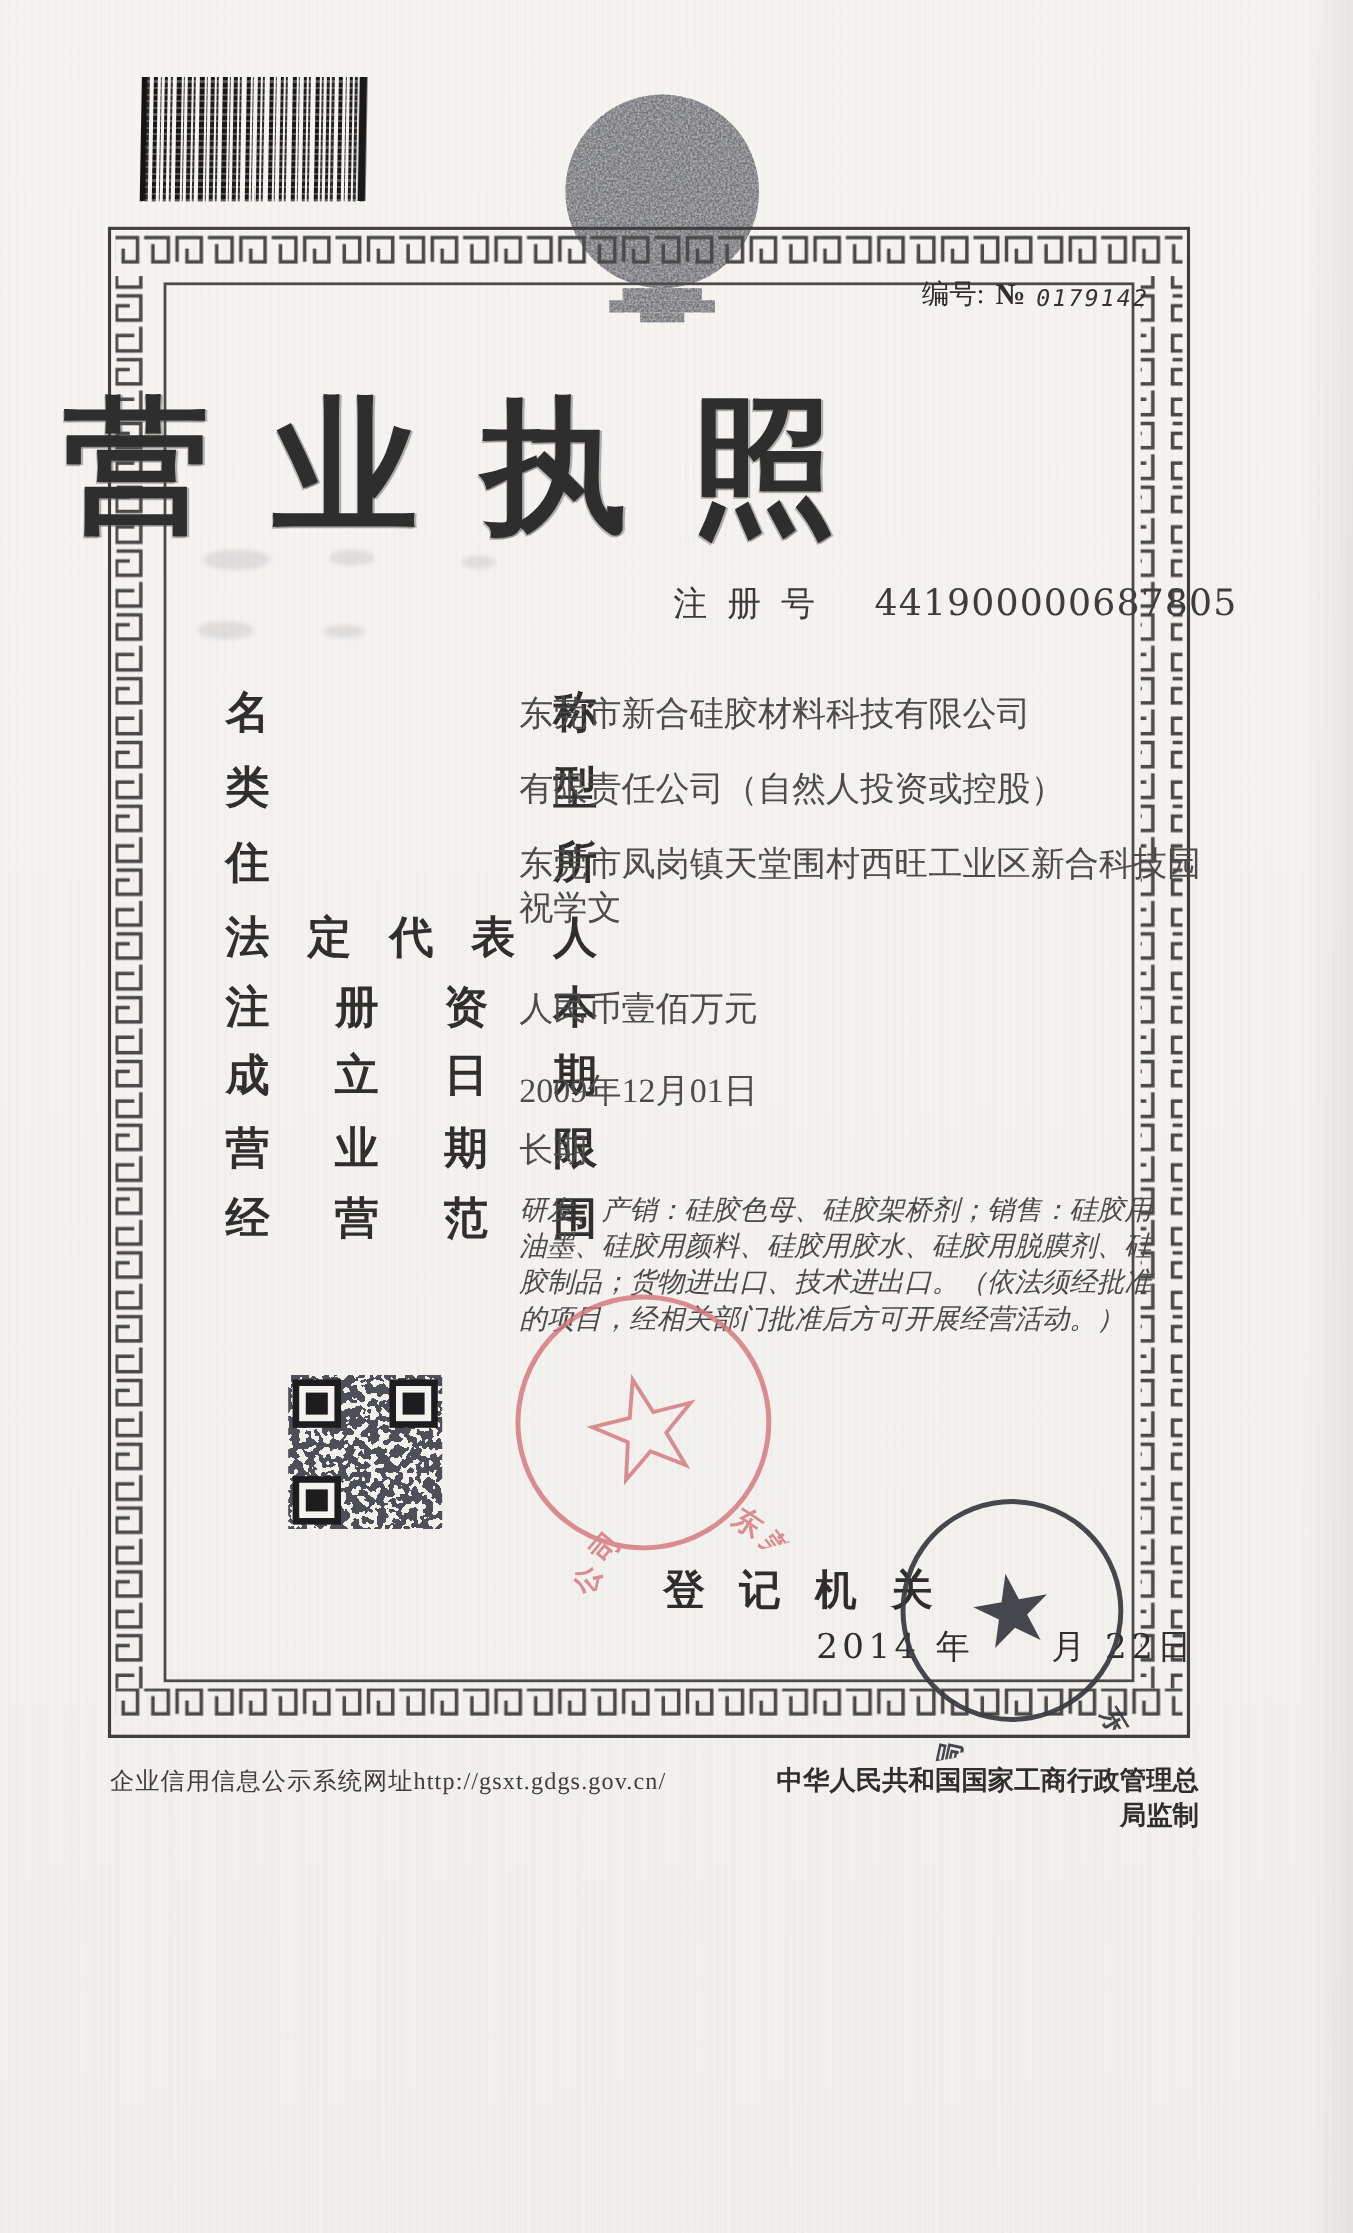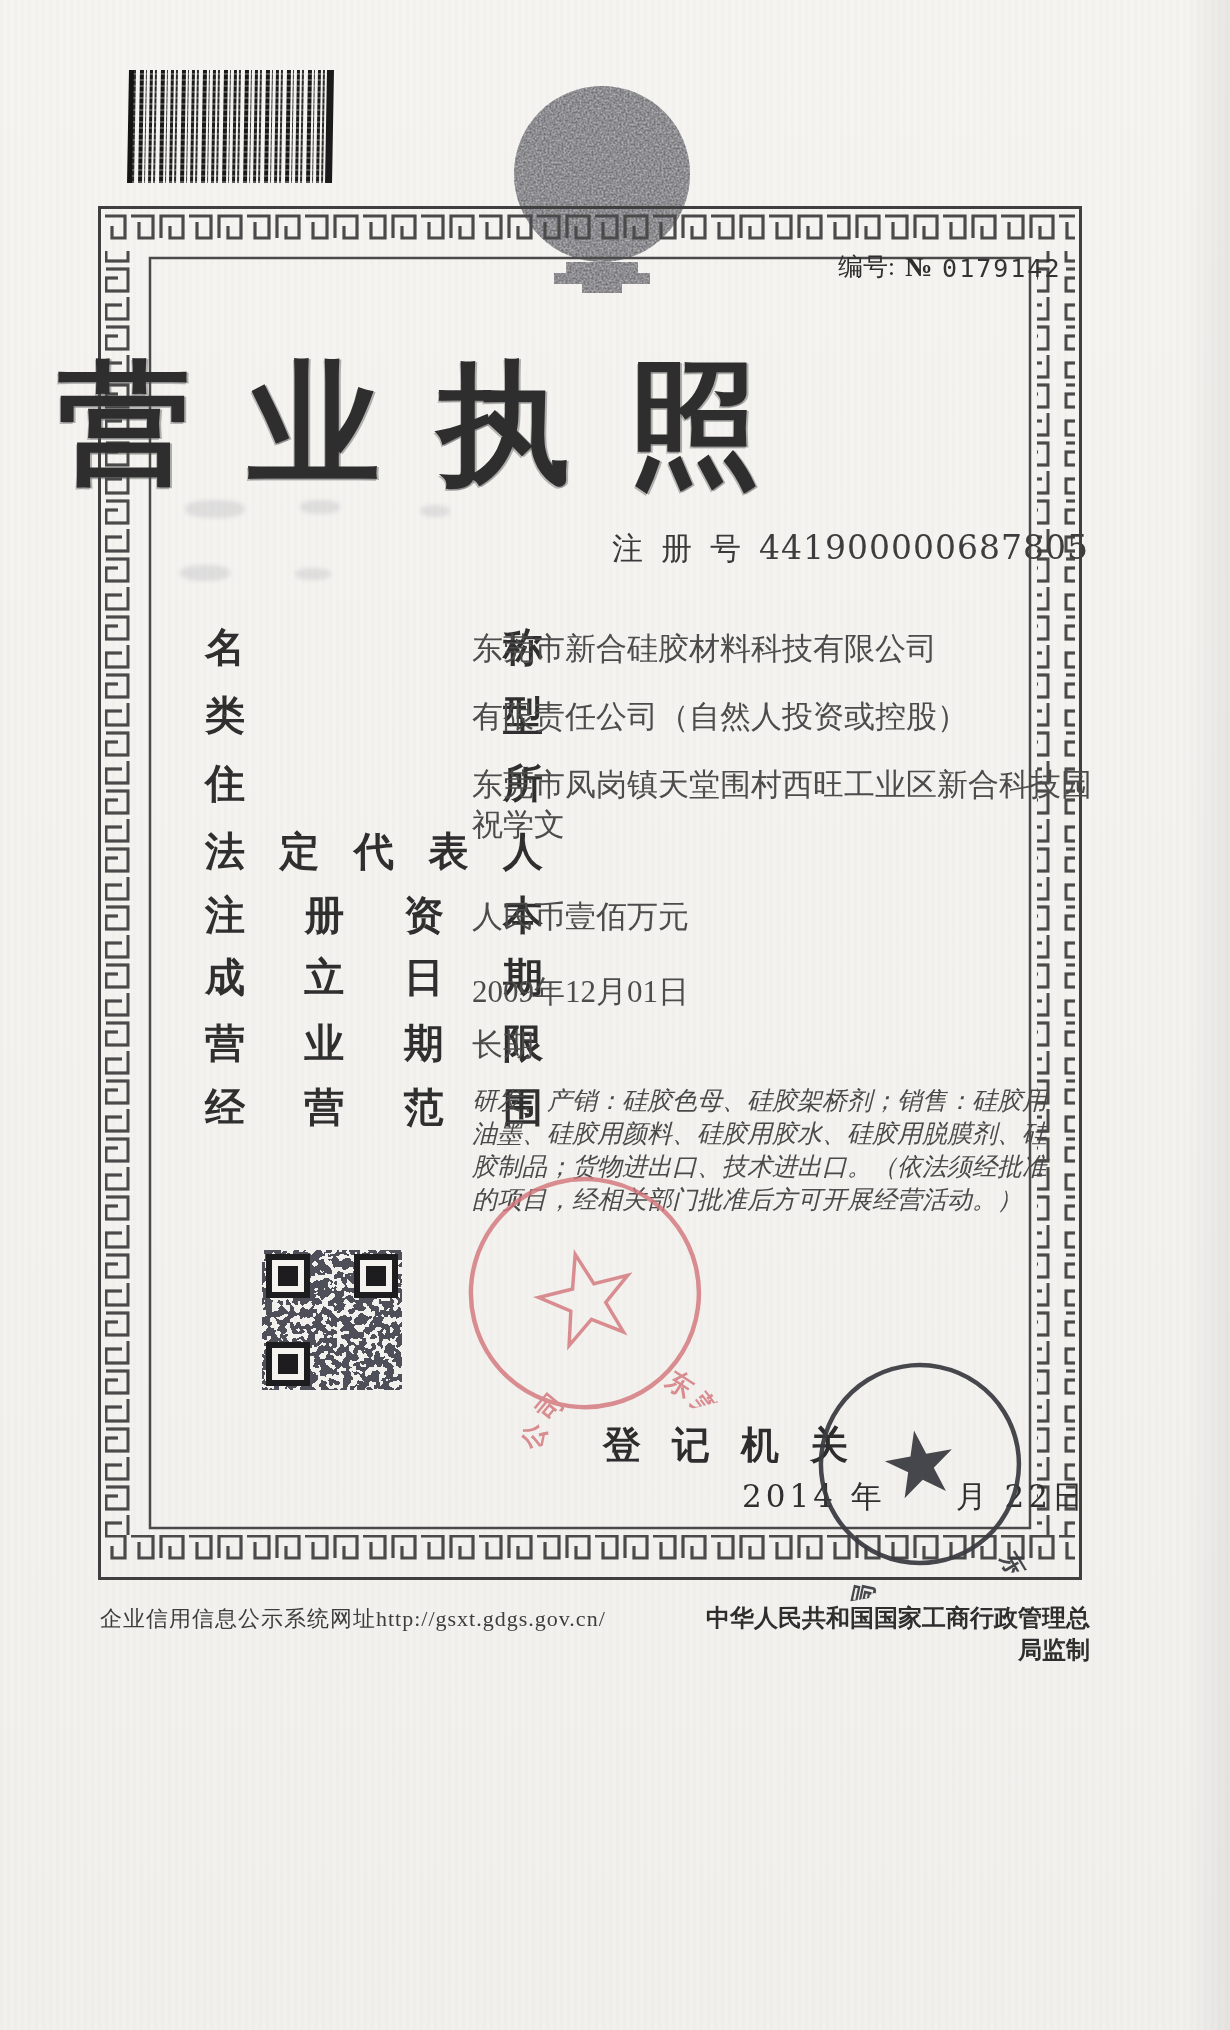--- a/index.html
+++ b/index.html
@@ -26,34 +26,34 @@
         #181818 11px 15px, rgba(0,0,0,0) 15px 17px,
         #303030 17px 18px, rgba(0,0,0,0) 18px 21px);
     box-shadow: inset 5px 0 0 #141414, inset -7px 0 0 #1a1a1a;
     filter: blur(.3px);
     transform: skewX(-1deg);
   }
 
   
   .serial{left:838px;top:250px;display:flex;align-items:flex-end;gap:10px;font-size:25px;color:#2e2e2e;}
   .serial .sym{font-weight:700;font-size:27px;}
-  .serial .num{font-family:"DejaVu Sans Mono", monospace;font-size:25px;letter-spacing:2px;color:#333;}
+  .serial .num{font-family:"DejaVu Sans Mono", monospace;font-size:21px;letter-spacing:2px;color:#333;font-style:italic;}
 
   
   .title{
     left:0;top:336px;width:1230px;
     font-size:132px;font-weight:700;letter-spacing:58px;text-indent:58px;
     color:#2e2e2e;
     text-shadow:2px 1px 0 rgba(90,90,90,.45), -1px 2px 0 rgba(70,70,70,.35);
   }
 
   
-  .regno{left:612px;top:528px;display:flex;align-items:baseline;}
+  .regno{left:612px;top:528px;display:flex;align-items:baseline;gap:20px;}
   .regno .lbl{font-size:31px;letter-spacing:18px;color:#3a3a3a;}
-  .regno .num{font-family:"DejaVu Serif", serif;font-size:33px;color:#3d3d3d;letter-spacing:1px;}
+  .regno .num{font-family:"DejaVu Serif", serif;font-size:33px;color:#3d3d3d;margin-left:16px;letter-spacing:1px;}
 
   
   .flabel{
     left:205px;width:338px;font-size:40px;font-weight:600;color:#2f2f2f;
     text-justify:inter-character;
   }
   .spread{display:flex;justify-content:space-between;}
   .fvalue{left:472px;font-size:31px;color:#4c4c4c;white-space:nowrap;}
   .fvalue.small{font-size:25px;line-height:33px;white-space:normal;width:575px;text-align:justify;color:#4a4a4a;font-style:italic;}
 

